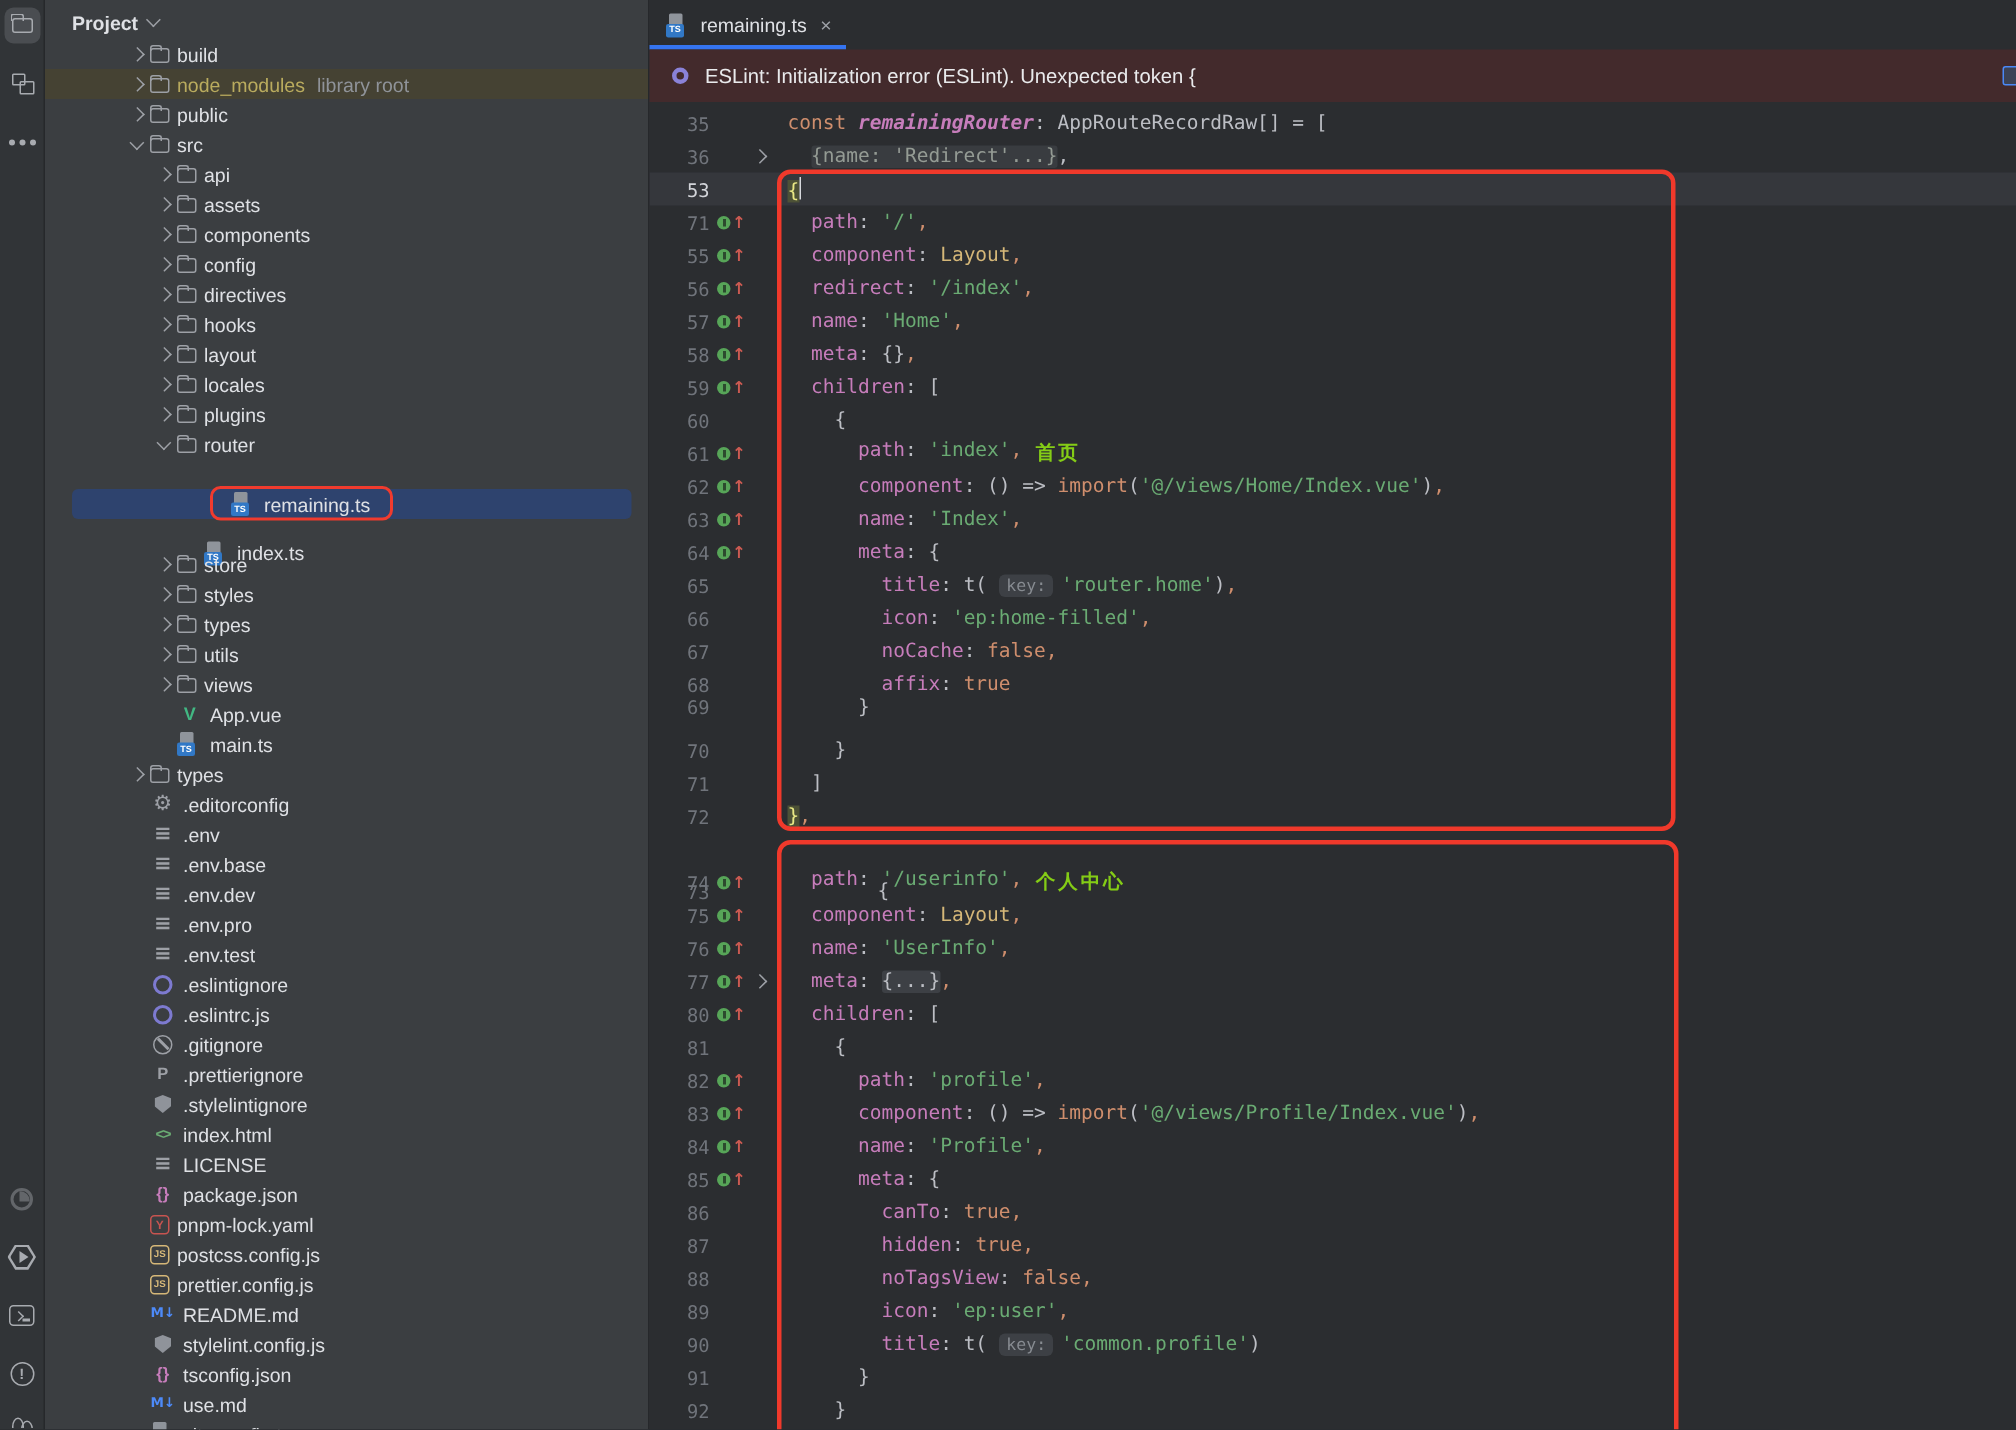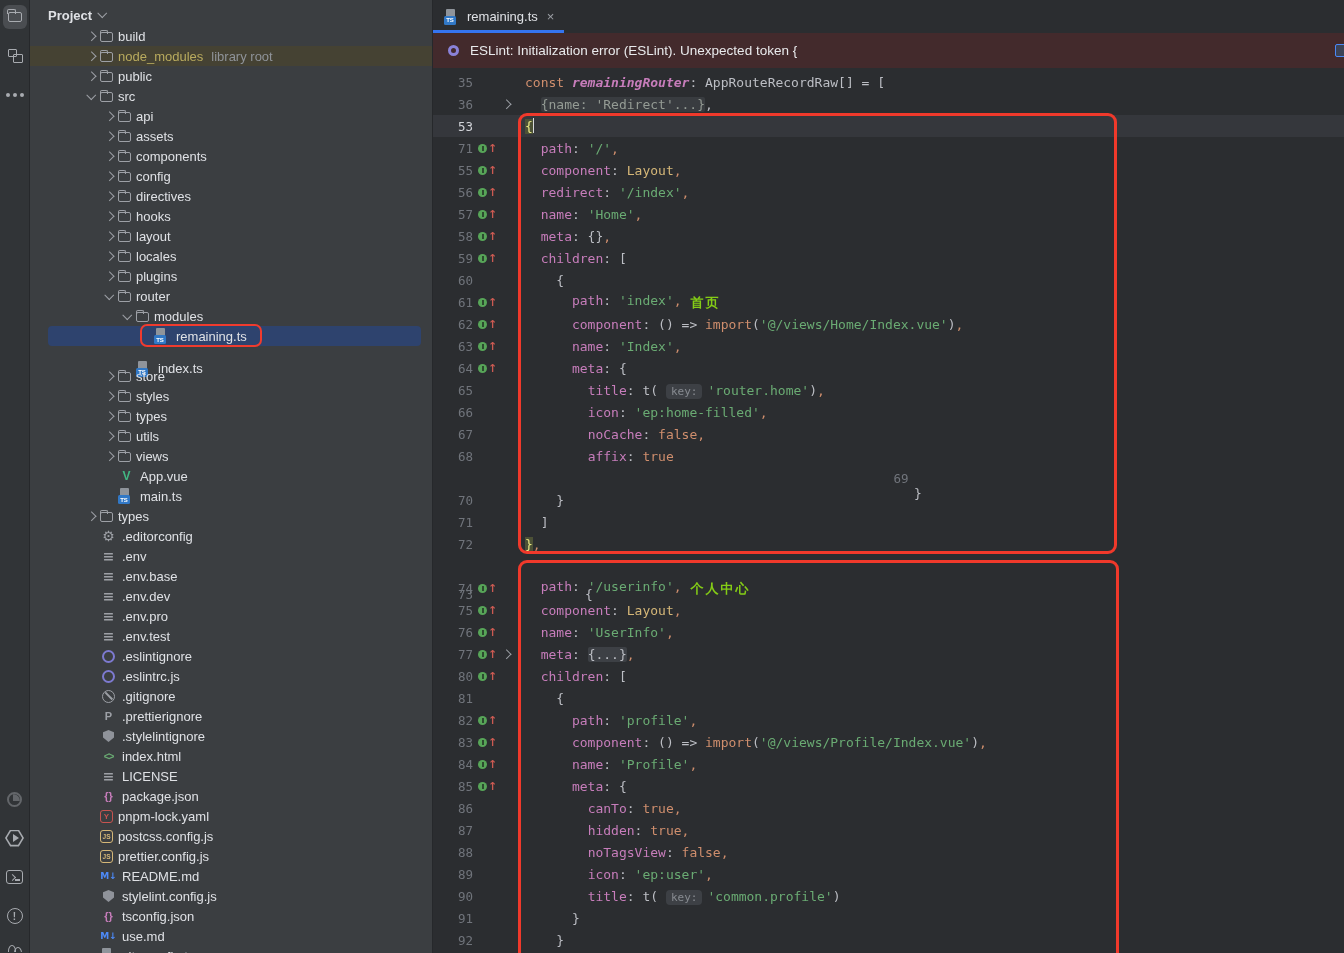--- a/index.html
+++ b/index.html
@@ -307,30 +307,20 @@
         <div class="trow" style="top: 256px;">
           <div class="band"></div>
           <div class="inner" style="padding-left: 70px;">
             <span class="chevslot">
               <span class="chev down"></span>
             </span>
             <span class="tico tico-folder"></span>
             <span class="tlabel">router</span>
           </div>
         </div>
-        <div class="trow" style="top: 276px;">
-          <div class="band"></div>
-          <div class="inner" style="padding-left: 88px;">
-            <span class="chevslot">
-              <span class="chev down"></span>
-            </span>
-            <span class="tico tico-folder"></span>
-            <span class="tlabel">modules</span>
-          </div>
-        </div>
         <div class="trow sel" style="top: 296px;">
           <div class="band"></div>
           <div class="inner" style="padding-left: 106px;">
             <span class="chevslot"></span>
             <span class="tico tico-ts"></span>
             <span class="tlabel">remaining.ts</span>
           </div>
           <div class="ann-ring"></div>
         </div>
         <div class="trow" style="top: 316px;">
@@ -745,21 +735,21 @@
           <span class="gm"></span>
           <span class="fch"></span>
           <span class="ctext"><span class="tk-p">        </span><span class="tk-pr">noCache</span><span class="tk-p">: </span><span class="tk-b">false</span><span class="tk-c">,</span></span>
         </div>
         <div class="crow" style="top: 377px;">
           <span class="ln">68</span>
           <span class="gm"></span>
           <span class="fch"></span>
           <span class="ctext"><span class="tk-p">        </span><span class="tk-pr">affix</span><span class="tk-p">: </span><span class="tk-b">true</span></span>
         </div>
-        <div class="crow" style="top: 403px; flex-direction: column;">
+        <div class="crow" style="top: 392px;">
           <span class="ln">69</span>
           <span class="gm"></span>
           <span class="fch"></span>
           <span class="ctext"><span class="tk-p">      }</span></span>
         </div>
         <div class="crow" style="top: 421px;">
           <span class="ln">70</span>
           <span class="gm"></span>
           <span class="fch"></span>
           <span class="ctext"><span class="tk-p">    }</span></span>

